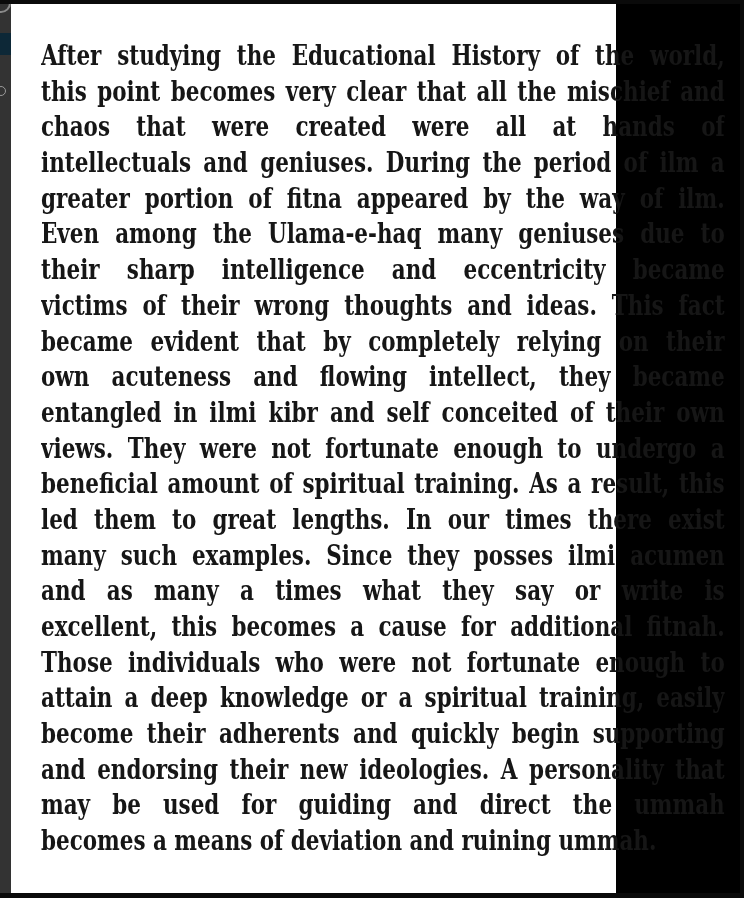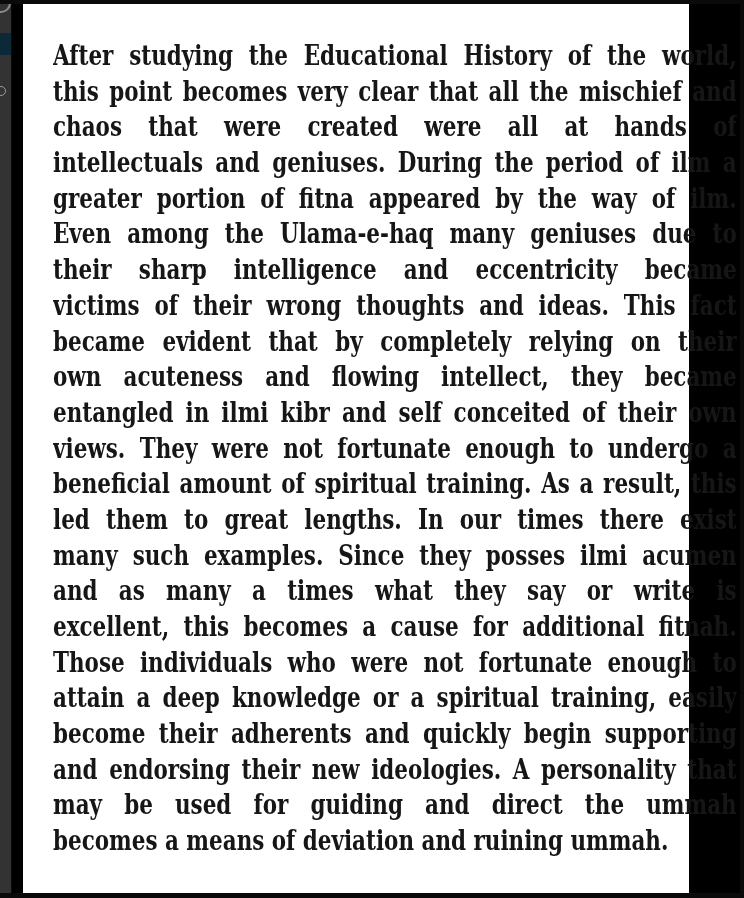--- a/index.html
+++ b/index.html
@@ -10,23 +10,23 @@
   body {
     width: 744px;
     height: 898px;
     position: relative;
     overflow: hidden;
     font-family: "DejaVu Serif", "Liberation Serif", serif;
   }
   
   .page {
     position: absolute;
-    left: 23px;
+    left: 11px;
     top: 4px;
-    width: 666px;
+    width: 605px;
     height: 889px;
     background: var(--page-bg, #ffffff);
   }
   
   .frame-top {
     position: absolute; left: 0; top: 0;
     width: 744px; height: 4px;
     background: var(--frame, #0a0a0a);
   }
   .frame-bottom {

